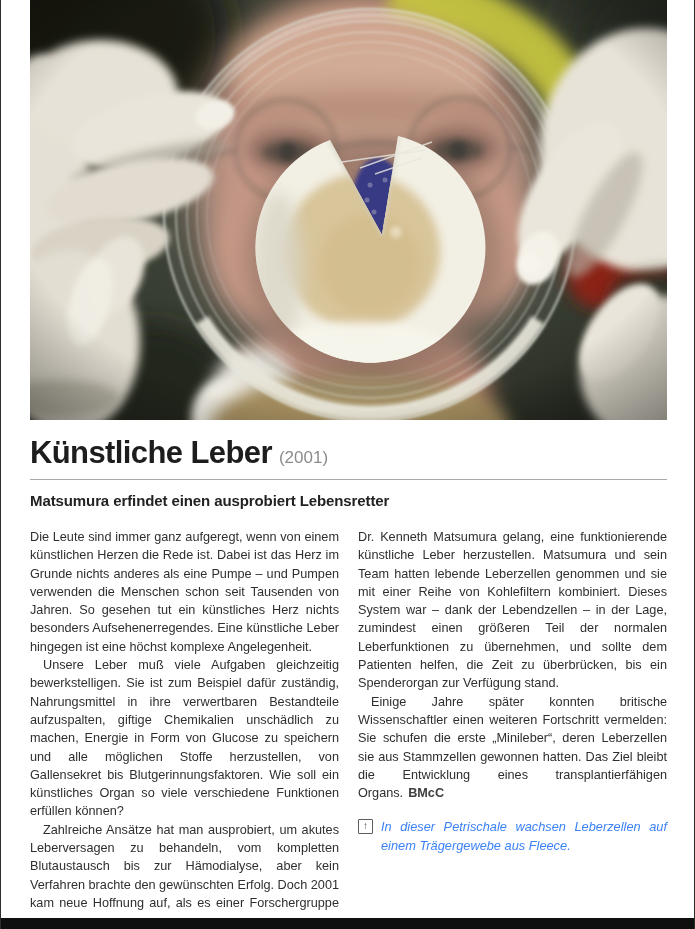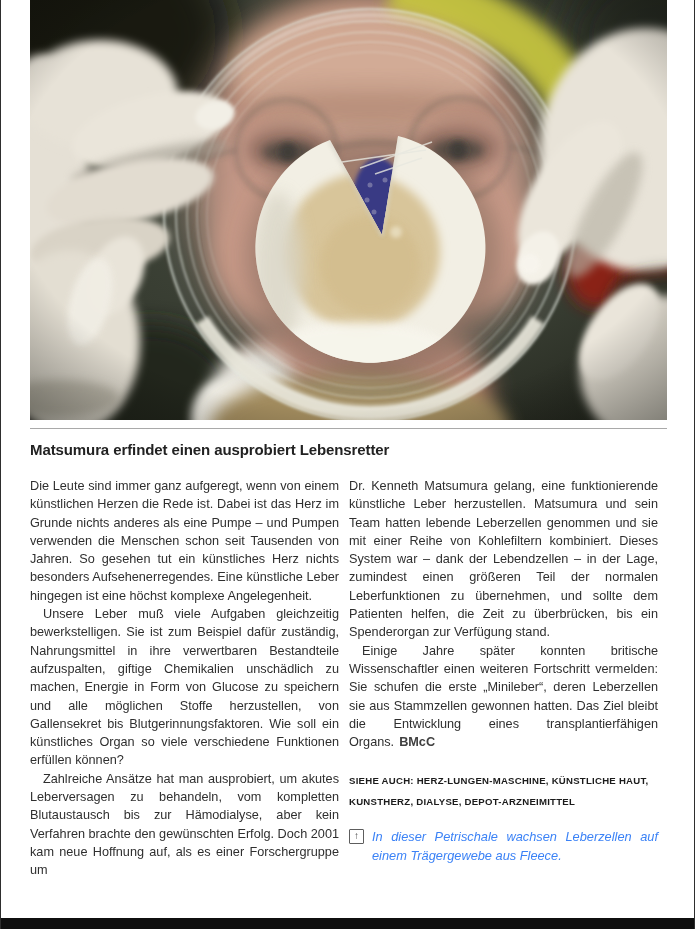--- a/index.html
+++ b/index.html
@@ -11,21 +11,21 @@
   .page{position:absolute;inset:0;border-left:1px solid #2e2e2e;border-right:1px solid #2e2e2e;box-sizing:border-box;}
   .footer-bar{position:absolute;left:0;right:0;bottom:0;height:11px;background:#0f0f0f;z-index:5;}
   .photo{position:absolute;left:29px;top:0;width:637px;height:420px;overflow:hidden;background:#2b2e26;}
   .photo svg{display:block;}
   .content{position:absolute;left:29px;top:420px;width:637px;}
   .title-row{margin-top:15px;white-space:nowrap;}
   .title{font-size:31px;font-weight:bold;color:#1d1d1d;letter-spacing:-0.6px;}
   .year{font-size:17px;font-weight:normal;color:#8b8b8b;margin-left:7px;letter-spacing:0;}
   .title-rule{border:none;border-top:1px solid #a9a9a9;margin:8px 0 0 0;}
   .subtitle{margin-top:12px;font-size:15px;font-weight:bold;color:#222222;letter-spacing:-0.1px;}
-  .cols{display:flex;gap:10px;margin-top:19px;}
+  .cols{display:flex;gap:19px;margin-top:19px;}
   .col{width:309px;font-size:12.7px;line-height:18.3px;text-align:justify;color:#2f2f2f;}
   .col p{margin:0;}
   .col p.indent{text-indent:13px;}
   .byline{font-weight:bold;margin-left:5px;color:#404040;}
   .see-also{margin-top:19px;font-size:9.6px;font-weight:bold;letter-spacing:0.25px;line-height:21px;color:#1b1b1b;}
   .see-also div{white-space:nowrap;}
   .caption{margin-top:15px;display:flex;gap:8px;align-items:flex-start;}
   .cap-icon{flex:none;width:13px;height:13px;margin-top:2px;border:1px solid #5d5d5d;border-radius:1px;
     color:#3d3d3d;font-size:10px;line-height:12px;text-align:center;font-weight:bold;}
   .cap-text{font-style:italic;color:#3b82f6;font-size:12.8px;line-height:19px;}
@@ -191,37 +191,36 @@
         <ellipse cx="632" cy="372" rx="82" ry="76" fill="#e1dcd0" filter="url(#f5)"></ellipse>
         <ellipse cx="590" cy="332" rx="30" ry="55" fill="#eae5da" filter="url(#f3)" transform="rotate(35 590 332)"></ellipse>
       </g>
 
       <rect x="0" y="0" width="637" height="420" fill="url(#vg)"></rect>
     </svg>
   </div>
 
   <div class="content">
 
+    <div class="title-row">
+      <span class="title">Künstliche Leber</span><span class="year">(2001)</span>
+    </div>
     <hr class="title-rule">
     <div class="subtitle">Matsumura erfindet einen ausprobiert Lebensretter</div>
 
     <div class="cols">
       <div class="col">
         <p>Die Leute sind immer ganz aufgeregt, wenn von einem künstlichen Herzen die Rede ist. Dabei ist das Herz im Grunde nichts anderes als eine Pumpe – und Pumpen verwenden die Menschen schon seit Tausenden von Jahren. So gesehen tut ein künstliches Herz nichts besonders Aufsehenerregendes. Eine künstliche Leber hingegen ist eine höchst komplexe Angelegenheit.</p>
         <p class="indent">Unsere Leber muß viele Aufgaben gleichzeitig bewerkstelligen. Sie ist zum Beispiel dafür zuständig, Nahrungsmittel in ihre verwertbaren Bestandteile aufzuspalten, giftige Chemikalien unschädlich zu machen, Energie in Form von Glucose zu speichern und alle möglichen Stoffe herzustellen, von Gallensekret bis Blutgerinnungsfaktoren. Wie soll ein künstliches Organ so viele verschiedene Funktionen erfüllen können?</p>
         <p class="indent">Zahlreiche Ansätze hat man ausprobiert, um akutes Leberversagen zu behandeln, vom kompletten Blutaustausch bis zur Hämodialyse, aber kein Verfahren brachte den gewünschten Erfolg. Doch 2001 kam neue Hoffnung auf, als es einer Forschergruppe um</p>
       </div>
       <div class="col">
         <p>Dr. Kenneth Matsumura gelang, eine funktionierende künstliche Leber herzustellen. Matsumura und sein Team hatten lebende Leberzellen genommen und sie mit einer Reihe von Kohlefiltern kombiniert. Dieses System war – dank der Lebendzellen – in der Lage, zumindest einen größeren Teil der normalen Leberfunktionen zu übernehmen, und sollte dem Patienten helfen, die Zeit zu überbrücken, bis ein Spenderorgan zur Verfügung stand.</p>
         <p class="indent"><span>Einige Jahre später konnten britische Wissenschaftler einen weiteren Fortschritt vermelden: Sie schufen die erste „Minileber“, deren Leberzellen sie aus Stammzellen gewonnen hatten. Das Ziel bleibt die Entwicklung eines transplantierfähigen Organs.</span><strong class="byline">BMcC</strong></p>
 
-        <div class="see-also">
-          <div>SIEHE AUCH: HERZ-LUNGEN-MASCHINE, KÜNSTLICHE HAUT,</div>
-          <div>KUNSTHERZ, DIALYSE, DEPOT-ARZNEIMITTEL</div>
-        </div>
 
         <div class="caption">
           <span class="cap-icon">↑</span>
           <span class="cap-text">In dieser Petrischale wachsen Leberzellen auf einem Trägergewebe aus Fleece.</span>
         </div>
       </div>
     </div>
 
   </div>
 

